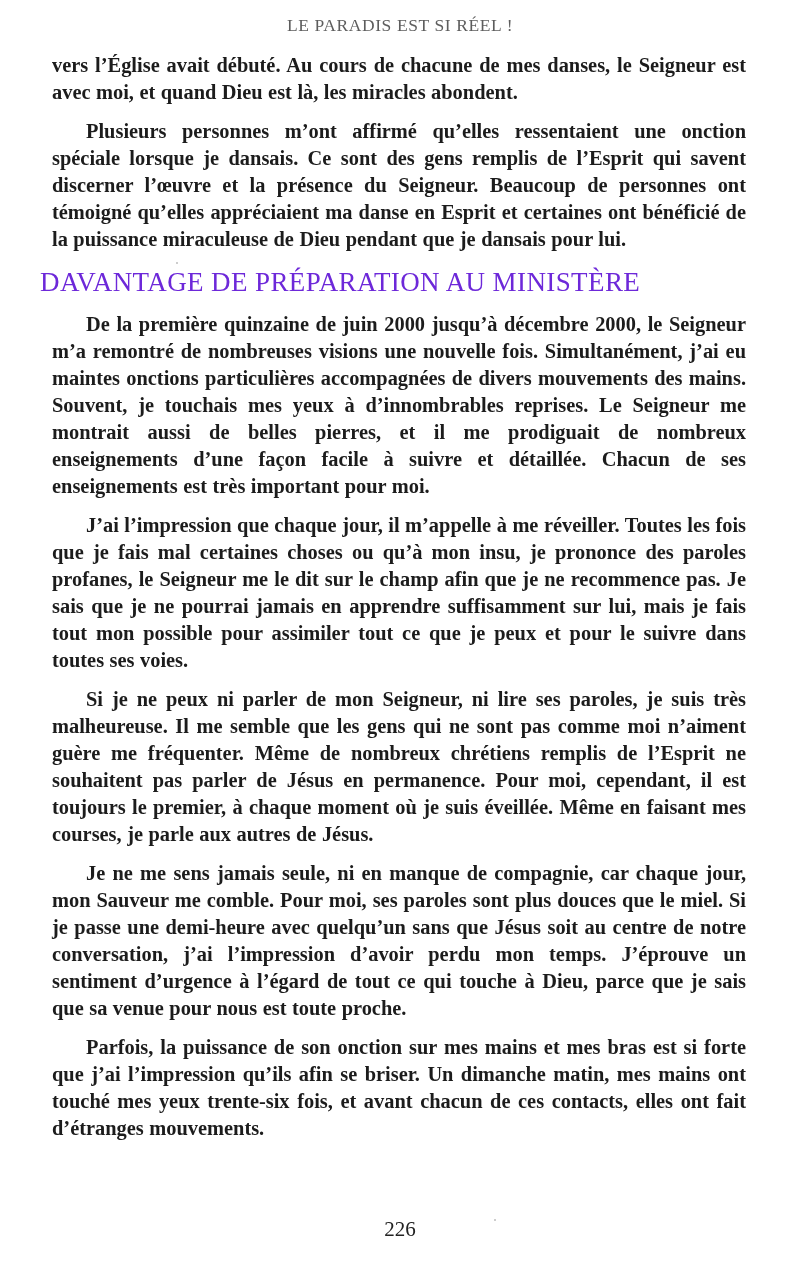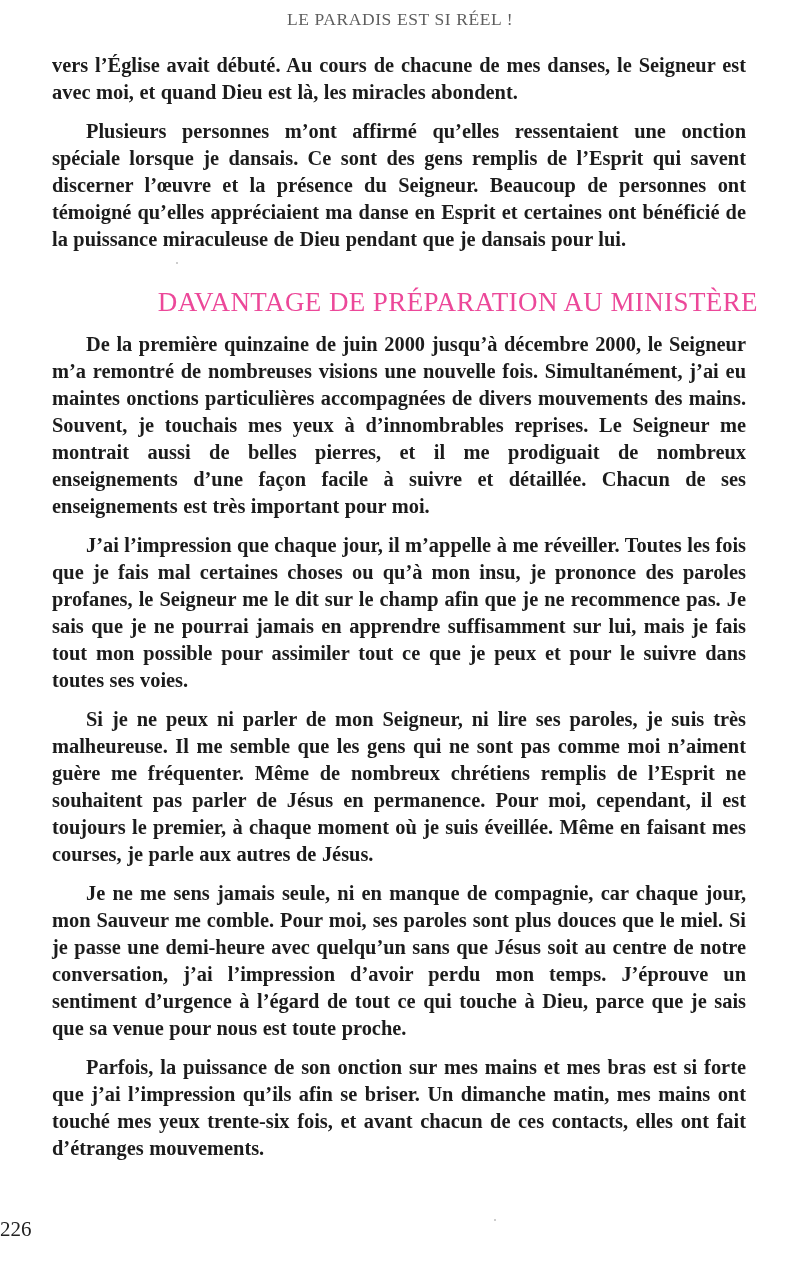--- a/index.html
+++ b/index.html
@@ -12,21 +12,21 @@
     height: 1284px;
     font-family: "Liberation Serif", serif;
     color: #1a1a1a;
     -webkit-font-smoothing: antialiased;
   }
   .page {
     position: relative;
     width: 800px;
     height: 1284px;
     box-sizing: border-box;
-    padding: 1px;
+    padding: 7px;
     overflow: hidden;
   }
   .running-head {
     text-align: center;
     font-family: "Liberation Serif", serif;
     font-size: 17.5px;
     letter-spacing: 0.6px;
     color: #3a3a3a;
     margin: 8px 0 0 0;
     font-variant: small-caps;
@@ -47,33 +47,34 @@
     text-justify: inter-word;
     color: #1c1c1c;
     text-indent: 34px;
     word-spacing: 0.4px;
     font-weight: bold;
   }
   p.para.noindent {
     text-indent: 0;
   }
   h2.section-title {
-    margin: 32px 0 10px 0;
+    margin: 12px 0 10px 0;
     font-size: 27px;
     line-height: 34px;
     font-weight: normal;
-    text-align: right;
+    text-align: left;
     letter-spacing: 0.4px;
-    color: #ec4899;
+    color: #6d28d9;
   }
   .folio {
     position: absolute;
     left: 0;
     right: 0;
     bottom: 42px;
+    text-align: center;
     font-size: 21px;
     color: #222;
   }
   .speck {
     position: absolute;
     width: 2px;
     height: 2px;
     background: #bdbdbd;
     border-radius: 50%;
   }

